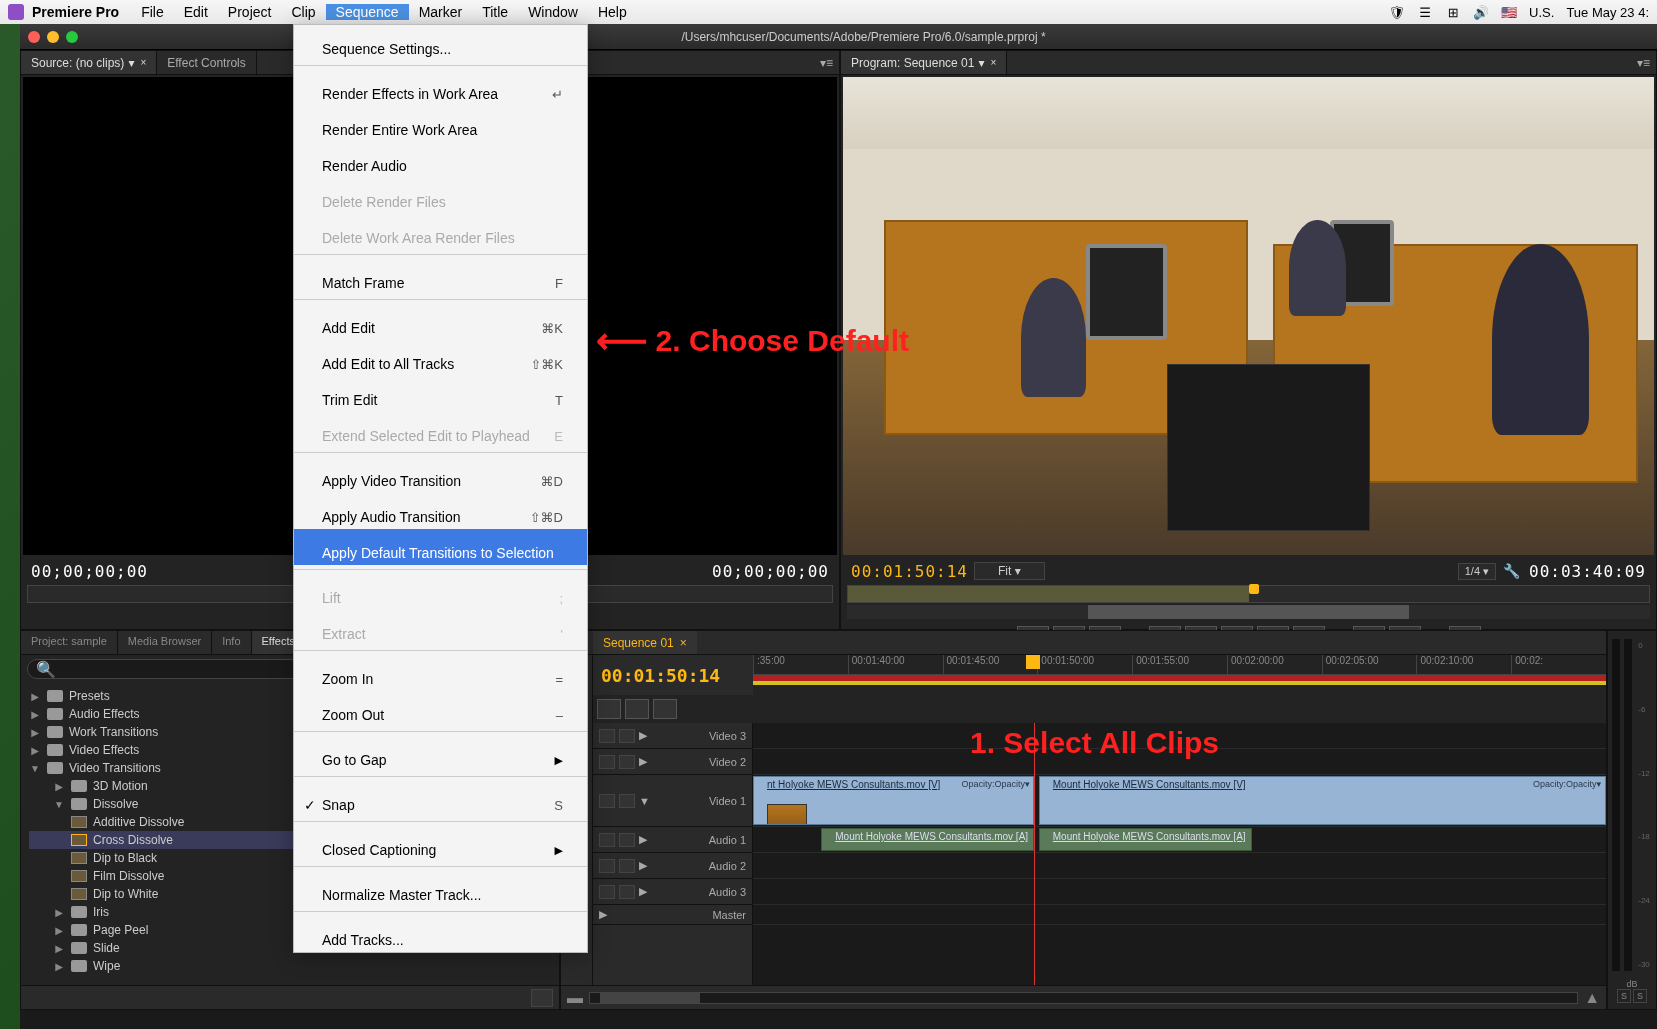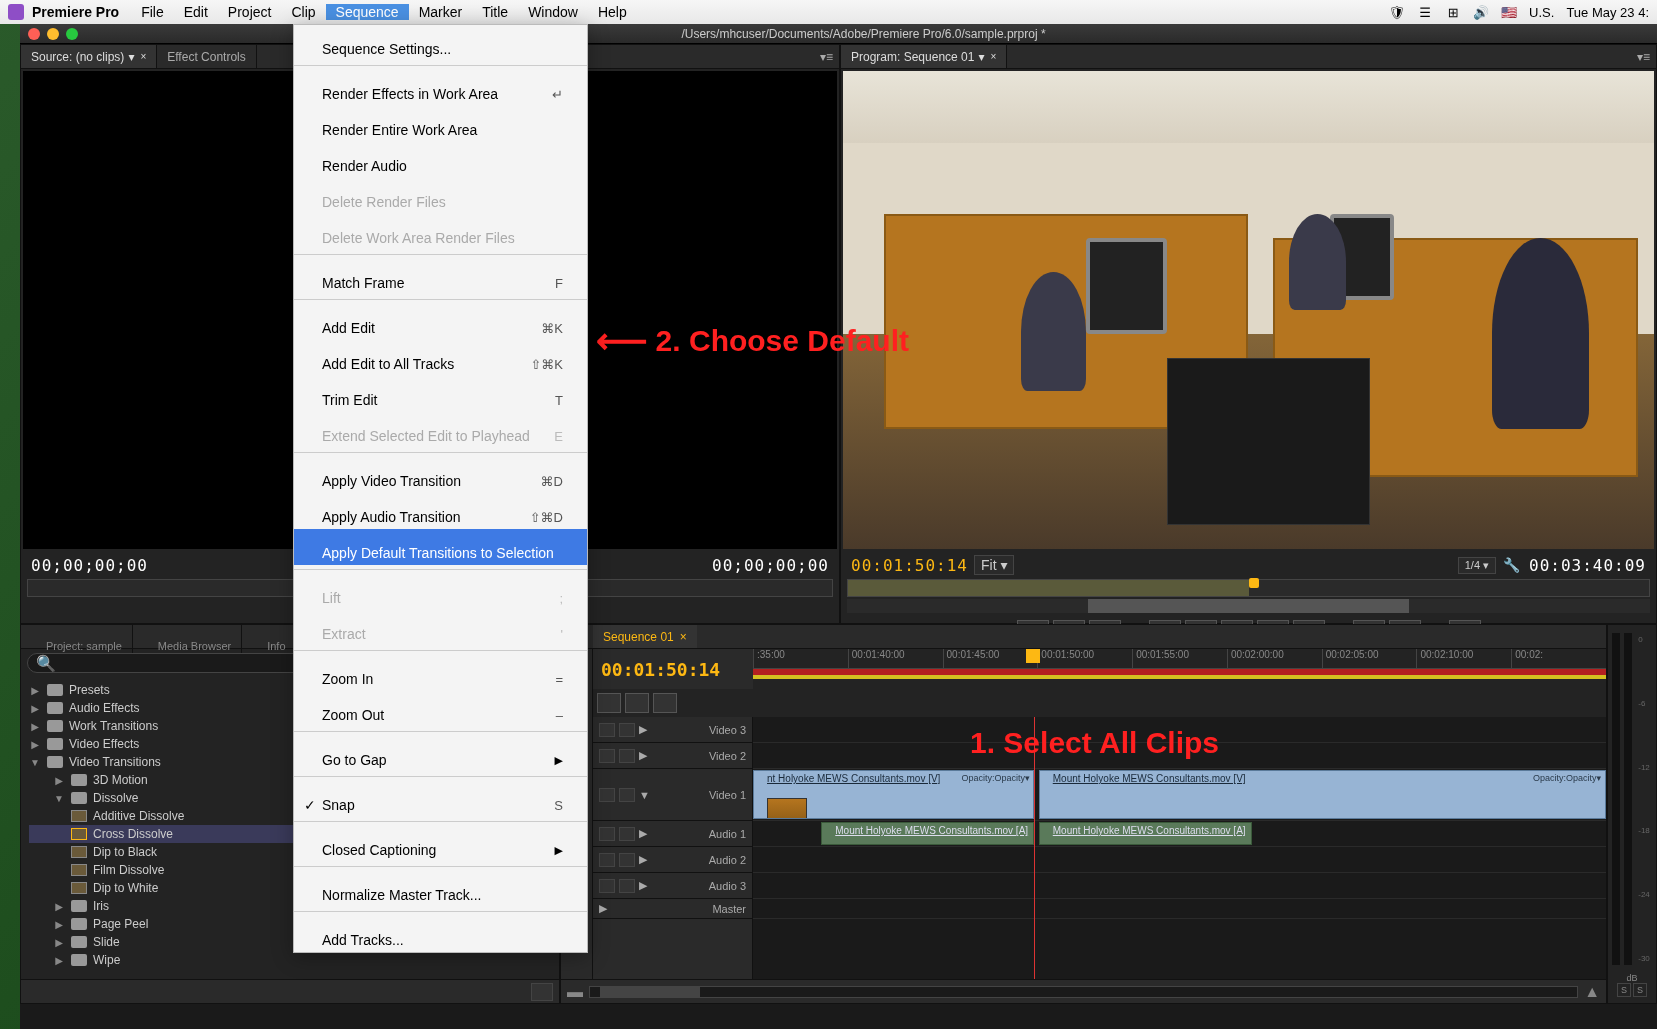--- a/index.html
+++ b/index.html
@@ -20,21 +20,21 @@
 .dropdown .dd-item.disabled { color: #aaa; }
 .dropdown .dd-item.highlighted { background: #3e7ae4; color: #fff; }
 .dropdown .dd-sep { height: 1px; background: #ccc; margin: 4px 0; }
 .dropdown .dd-item .shortcut { color: #555; font-size: 13px; }
 .dropdown .dd-item.disabled .shortcut { color: #bbb; }
 .dropdown .dd-item .check { position: absolute; left: 10px; }
 .dropdown .dd-item .submenu-arrow { font-size: 11px; }
 
 
 .workspace { position: absolute; top: 24px; left: 20px; right: 0; bottom: 0; background: #1a1a1a; }
-.window-titlebar { height: 20px; background: linear-gradient(#3a3a3a, #2a2a2a); display: flex; align-items: center; padding: 0 8px; border-bottom: 1px solid #000; }
+.window-titlebar { height: 26px; background: linear-gradient(#3a3a3a, #2a2a2a); display: flex; align-items: center; padding: 0 8px; border-bottom: 1px solid #000; }
 .traffic-lights { display: flex; gap: 7px; }
 .traffic-lights span { width: 12px; height: 12px; border-radius: 50%; }
 .tl-red { background: #ff5f56; }
 .tl-yellow { background: #ffbd2e; }
 .tl-green { background: #27c93f; }
 .window-title { flex: 1; text-align: center; color: #ccc; font-size: 12px; }
 
 
 .top-panels { display: flex; height: 580px; }
 .panel { background: #232323; border: 1px solid #111; position: relative; }
@@ -53,39 +53,39 @@
 .video-placeholder .walls { position:absolute; top:15%; left:0; right:0; height:40%; background:#e0d8c8;}
 .video-placeholder .cubicle { position:absolute; background:#b5751f; border:2px solid #8a5a15;}
 .video-placeholder .monitor-shape { position:absolute; background:#222; border:4px solid #888; border-radius:4px;}
 .video-placeholder .person { position:absolute; background:#3a3a4a; border-radius:50% 50% 10% 10%;}
 .video-placeholder .equipment { position:absolute; background:#1a1a1a; border:1px solid #333;}
 
 .timecode-row { height: 28px; display: flex; align-items: center; padding: 0 10px; color: #ccc; font-size: 14px; }
 .timecode-row .tc { color: #fdb813; font-family: monospace; font-size: 16px; letter-spacing: 1px; }
 .timecode-row .tc-white { color: #fff; }
 .timecode-row .spacer { flex: 1; }
-.timecode-row .fit-select { background: #2a2a2a; border: 1px solid #444; color: #ccc; padding: 1px 6px; font-size: 14px; margin: 0 6px;}
+.timecode-row .fit-select { background: #2a2a2a; border: 1px solid #444; color: #ccc; padding: 1px 23px; font-size: 12px; margin: 0 6px;}
 .timecode-row .half-select { background: #2a2a2a; border: 1px solid #444; color: #ccc; padding: 1px 6px; font-size: 11px;}
 
 .scrubber { height: 18px; background: #2a2a2a; margin: 0 6px; position: relative; border: 1px solid #444;}
 .scrubber .playhead { position: absolute; top: -2px; width: 10px; height: 10px; background: #fdb813; left: 18%; border-radius: 2px;}
 .scrubber .segment { position: absolute; top:0; bottom:0; background:#555;}
 
 .transport { height: 36px; display: flex; align-items: center; justify-content: center; gap: 4px; padding: 4px; }
 .transport .btn { width: 32px; height: 26px; background: #333; border: 1px solid #555; display:flex; align-items:center; justify-content:center; color:#ccc; font-size:12px;}
 .transport .gap-lg { width: 20px; }
 
 
 .bottom-panels { display: flex; height: 380px; }
 .project-panel { flex: 0 0 540px; }
 .timeline-panel { flex: 1; }
 .audio-meter-panel { flex: 0 0 50px; }
 
 .project-tabs { height: 24px; background: #2a2a2a; display: flex; font-size: 11px; color: #888; border-bottom: 1px solid #111;}
-.project-tabs .ptab { padding: 15px 10px; border-right: 1px solid #111; margin-left: 15px;}
+.project-tabs .ptab { padding: 4px 10px; border-right: 1px solid #111;}
 .project-tabs .ptab.active { background: #333; color: #ddd;}
 
 .search-row { height: 28px; display:flex; align-items:center; padding: 2px 6px; gap:4px;}
 .search-row .search-box { flex:1; background:#1a1a1a; border:1px solid #444; border-radius:10px; height:20px; display:flex; align-items:center; padding:0 8px;}
 .search-row .icon-btn { width:22px; height:20px; background:#333; border:1px solid #444; display:flex; align-items:center; justify-content:center; color:#888; font-size:10px;}
 
 .effects-tree { padding: 4px 8px; font-size: 12px; color: #ccc; overflow-y:auto; height: calc(100% - 76px);}
 .tree-row { display:flex; align-items:center; padding: 2px 0; gap: 6px;}
 .tree-row .indent1 { width: 18px;}
 .tree-row .indent2 { width: 36px;}

